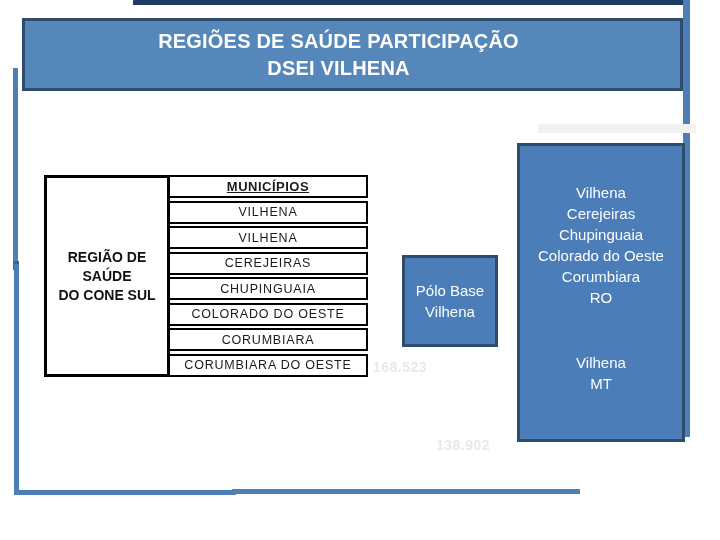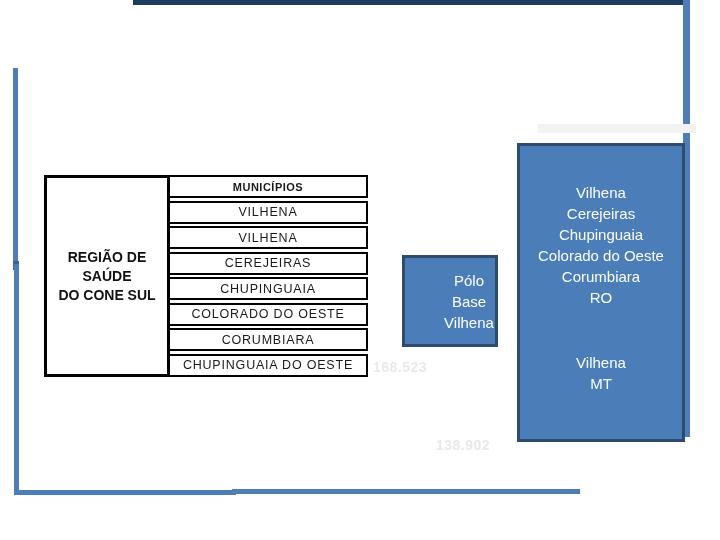--- a/index.html
+++ b/index.html
@@ -44,29 +44,29 @@
     display:flex; align-items:center; justify-content:center;
     text-align:center; font-weight:bold; font-size:14px; line-height:19px;
     white-space:pre-line; color:#111;
   }
   .muni-col { left:168px; top:175px; width:200px; display:flex; flex-direction:column; gap:2.5px; }
   .muni-row {
     border:2px solid var(--table_border_black,#000); background:#fff; height:23px; box-sizing:border-box;
     display:flex; align-items:center; justify-content:center;
     font-size:12.5px; letter-spacing:0.8px; color:#1a1a1a;
   }
-  .muni-header { font-weight:bold; font-size:11px; letter-spacing:0.5px; }
+  .muni-header { font-weight:bold; font-size:13px; letter-spacing:0.5px;text-decoration:underline; }
 
   
   .polo-box {
     left:402px; top:255px; width:96px; height:92px;
     background:var(--box_fill_blue,#4b7eb8);
     border:3px solid var(--box_border_navy,#2e4d6e); box-sizing:border-box;
     display:flex; align-items:center; justify-content:center;
-    color:#fdfdfd; font-size:15px; line-height:21px; text-align:center; white-space:pre-line;padding-left:38px;
+    color:#fdfdfd; font-size:15px; line-height:21px; text-align:center; white-space:pre-line;
   }
   .coverage-box {
     left:517px; top:143px; width:168px; height:299px;
     background:var(--box_fill_blue,#4b7eb8);
     border:3px solid var(--box_border_navy,#2e4d6e); box-sizing:border-box;
     color:#fdfdfd;
   }
   .cov-group {
     position:absolute; left:0; right:0; text-align:center;
     font-size:15px; line-height:21px; white-space:pre-line;
@@ -85,34 +85,38 @@
   <div class="abs left-line-tip"></div>
   <div class="abs left-line-b"></div>
   <div class="abs bottom-line-a"></div>
   <div class="abs bottom-line-b"></div>
 
   <div class="abs faint-bar"></div>
   <div class="abs faint faint-9">9</div>
   <div class="abs faint faint-168">168.523</div>
   <div class="abs faint faint-138">138.902</div>
 
+  <div class="abs title-banner">
+    <div class="title-text">REGIÕES DE SAÚDE PARTICIPAÇÃO
+DSEI VILHENA</div>
+  </div>
 
   <div class="abs region-cell">REGIÃO DE
 SAÚDE
 DO CONE SUL</div>
 
   <div class="abs muni-col">
     <div class="muni-row muni-header">MUNICÍPIOS</div>
     <div class="muni-row">VILHENA</div>
     <div class="muni-row">VILHENA</div>
     <div class="muni-row">CEREJEIRAS</div>
     <div class="muni-row">CHUPINGUAIA</div>
     <div class="muni-row">COLORADO DO OESTE</div>
     <div class="muni-row">CORUMBIARA</div>
-    <div class="muni-row">CHUPINGUAIA DO OESTE</div>
+    <div class="muni-row">CORUMBIARA DO OESTE</div>
   </div>
 
   <div class="abs polo-box">Pólo Base
 Vilhena</div>
 
   <div class="abs coverage-box">
     <div class="cov-group cov-ro">Vilhena
 Cerejeiras
 Chupinguaia
 Colorado do Oeste

